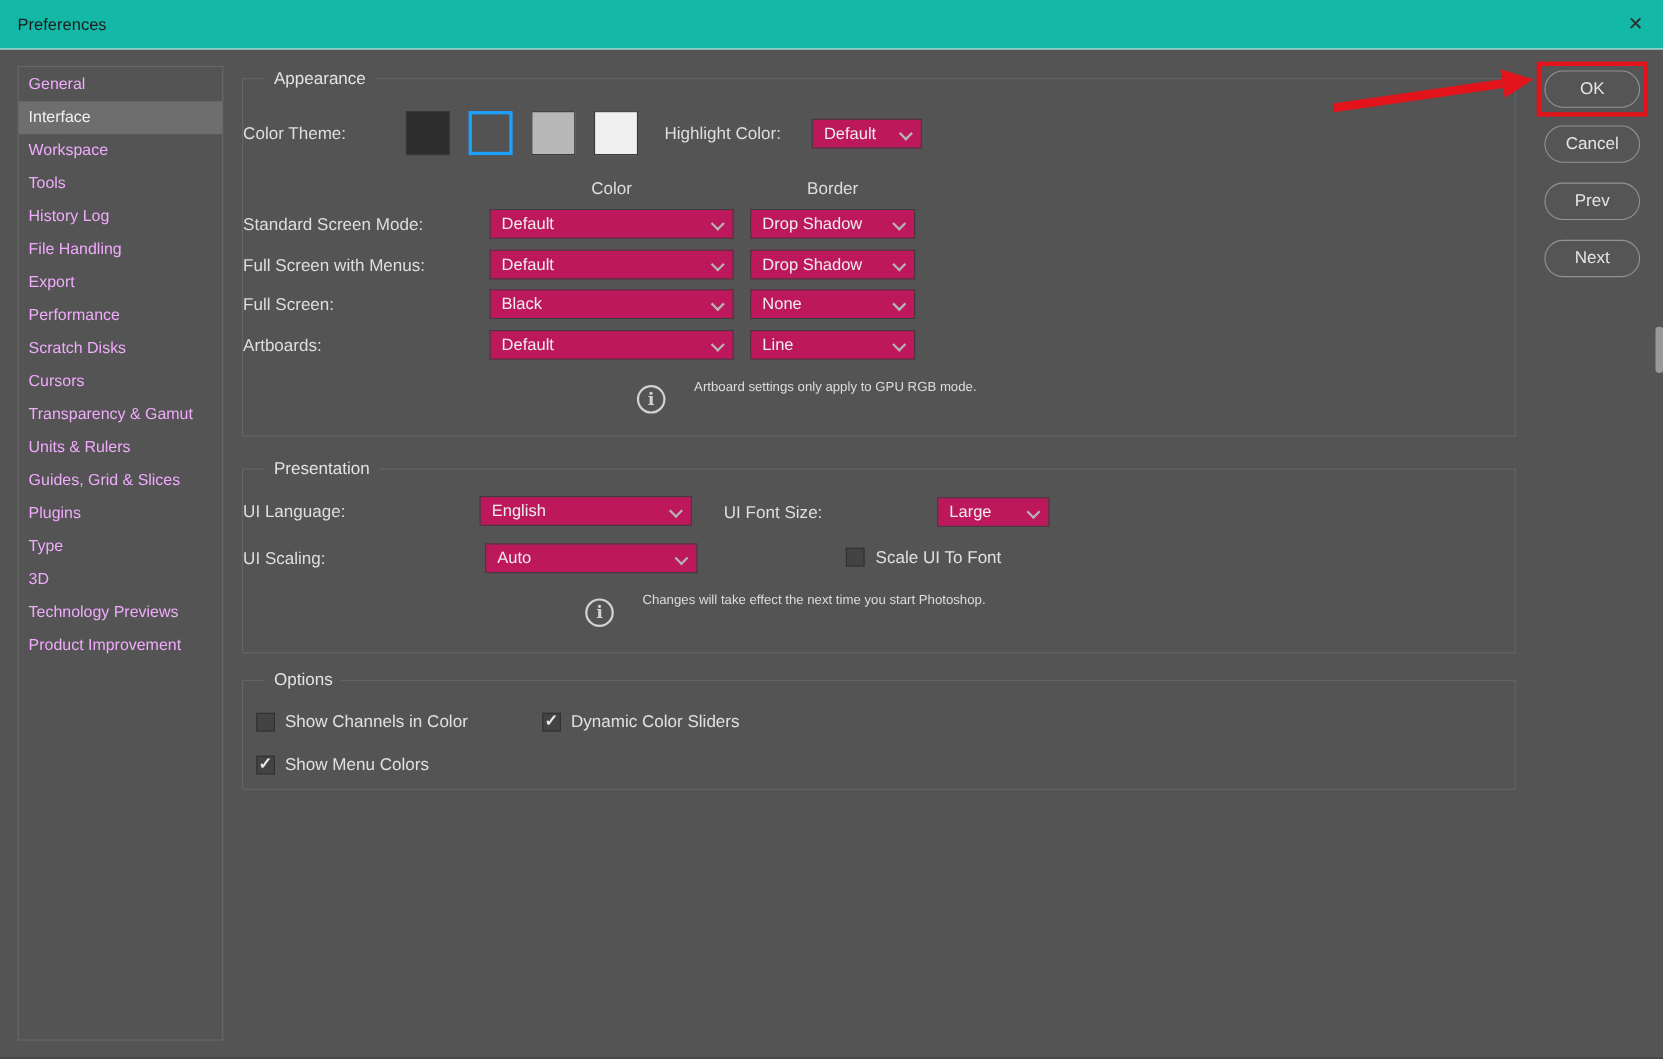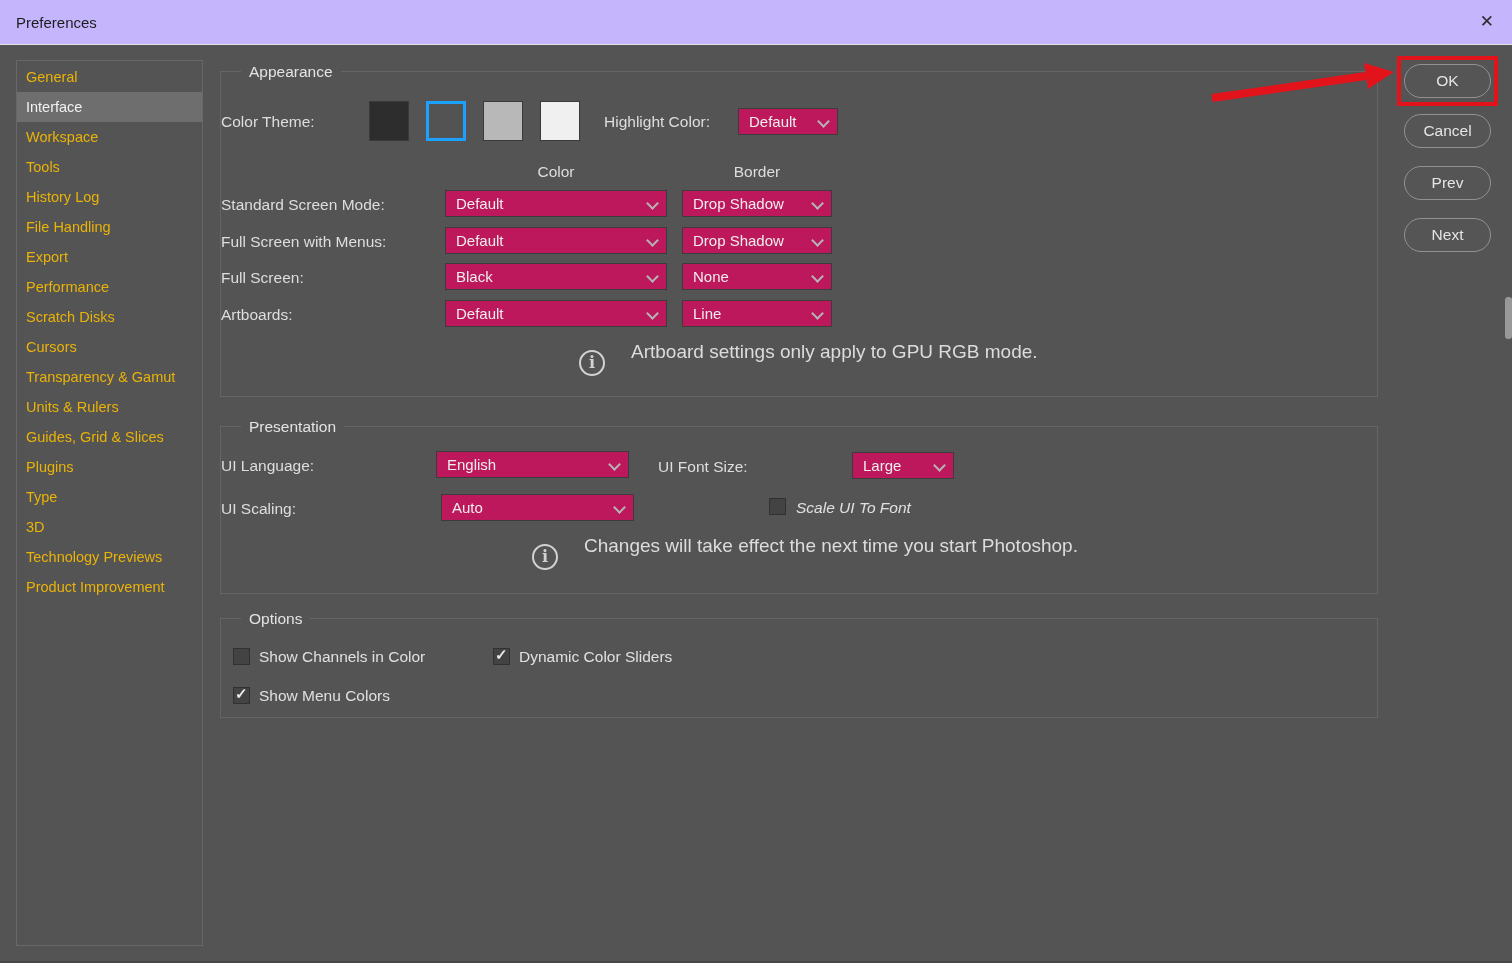--- a/index.html
+++ b/index.html
@@ -3,27 +3,27 @@
 <meta charset="utf-8">
 <style>
   html,body { margin:0; padding:0; }
   body {
     width:1512px; height:963px; overflow:hidden; position:relative;
     background:#545454;
     font-family:"Liberation Sans", sans-serif;
     -webkit-font-smoothing:antialiased;
   }
   
-  .titlebar { position:absolute; left:0; top:0; width:1512px; height:45px; background:#c4b5fd; border-bottom:1px solid #e3e3e3; box-sizing:border-box; }
+  .titlebar { position:absolute; left:0; top:0; width:1512px; height:45px; background:#14b8a6; border-bottom:1px solid #e3e3e3; box-sizing:border-box; }
   .win-title { position:absolute; left:16px; top:0; line-height:45px; font-size:15px; color:#1d1d1d; }
   .close-x { position:absolute; right:18px; top:0; line-height:44px; font-size:17px; color:#2d2d2d; cursor:default; }
 
   
   .sidebar { position:absolute; left:16px; top:60px; width:187px; height:886px; border:1px solid #686868; box-sizing:border-box; padding-top:1px; }
-  .side-item { height:30px; line-height:30px; padding-left:9px; font-size:14.5px; color:#eab308; white-space:nowrap; }
+  .side-item { height:30px; line-height:30px; padding-left:9px; font-size:14.5px; color:#f0abfc; white-space:nowrap; }
   .side-item.selected { background:#6e6e6e; color:#f2f2f2; }
 
   
   .panel { position:absolute; border:1px solid #656565; box-sizing:border-box; }
   .legend { position:absolute; top:-11px; left:20px; background:#545454; padding:0 8px; font-size:15.5px; color:#e3e3e3; line-height:21px; }
 
   .lbl { position:absolute; font-size:15.5px; color:#dedede; line-height:21px; white-space:nowrap; }
   .lbl.r { }
 
   
@@ -33,21 +33,21 @@
 
   
   .swatch { position:absolute; width:40px; height:40px; border:1px solid #3a3a3a; box-sizing:border-box; top:29px; }
   .swatch.selected { border:3px solid #1da1ff; }
 
   .colhead { position:absolute; font-size:15.5px; color:#dedede; text-align:center; line-height:21px; }
 
   
   .info-icon { position:absolute; width:26px; height:26px; border:2px solid #d2d2d2; border-radius:50%; box-sizing:border-box; color:#d2d2d2; text-align:center; }
   .info-icon::after { content:"i"; font-family:"DejaVu Serif", serif; font-weight:bold; font-size:16px; line-height:22px; }
-  .info-text { position:absolute; font-size:19px; color:#dcdcdc; line-height:21px; white-space:nowrap;text-align:right; }
+  .info-text { position:absolute; font-size:12px; color:#dcdcdc; line-height:21px; white-space:nowrap;text-align:right; }
 
   
   .checkbox { position:absolute; width:17px; height:17px; background:#434343; border:1px solid #313131; box-sizing:border-box; }
   .checkbox.checked::after { content:"✓"; position:absolute; left:1px; top:-3px; font-size:15px; font-weight:bold; color:#ebebeb; }
   .check-label { position:absolute; font-size:15.5px; color:#e0e0e0; line-height:21px; white-space:nowrap; }
 
   
   .btn { position:absolute; left:1404px; width:87px; height:34px; border:1px solid #929292; border-radius:17px; background:#555555; color:#e5e5e5; font-size:15.5px; text-align:center; line-height:32px; box-sizing:border-box; cursor:default; }
 
   
@@ -164,21 +164,21 @@
       <span class="chev"></span>
   </div>
 
   <span class="lbl r" style="left:0; width:210px; top:71px;">UI Scaling:</span>
   <div class="dropdown" style="left:220px; top:67px; width:193px;text-align:center;">
     <span class="dd-text">Auto</span>
       <span class="chev"></span>
   </div>
 
   <span class="checkbox" style="left:548px; top:71px;"></span>
-  <span class="check-label" style="left:575px; top:70px;font-style:italic;">Scale UI To Font</span>
+  <span class="check-label" style="left:575px; top:70px;">Scale UI To Font</span>
 
   <span class="info-icon" style="left:311px; top:117px;"></span>
   <span class="info-text" style="left:363px; top:108px;">Changes will take effect the next time you start Photoshop.</span>
 </div>
 
 <div class="panel" style="left:220px; top:618px; width:1158px; height:100px;">
   <span class="legend">Options</span>
 
   <span class="checkbox" style="left:12px; top:29px;"></span>
   <span class="check-label" style="left:38px; top:27px;">Show Channels in Color</span>

